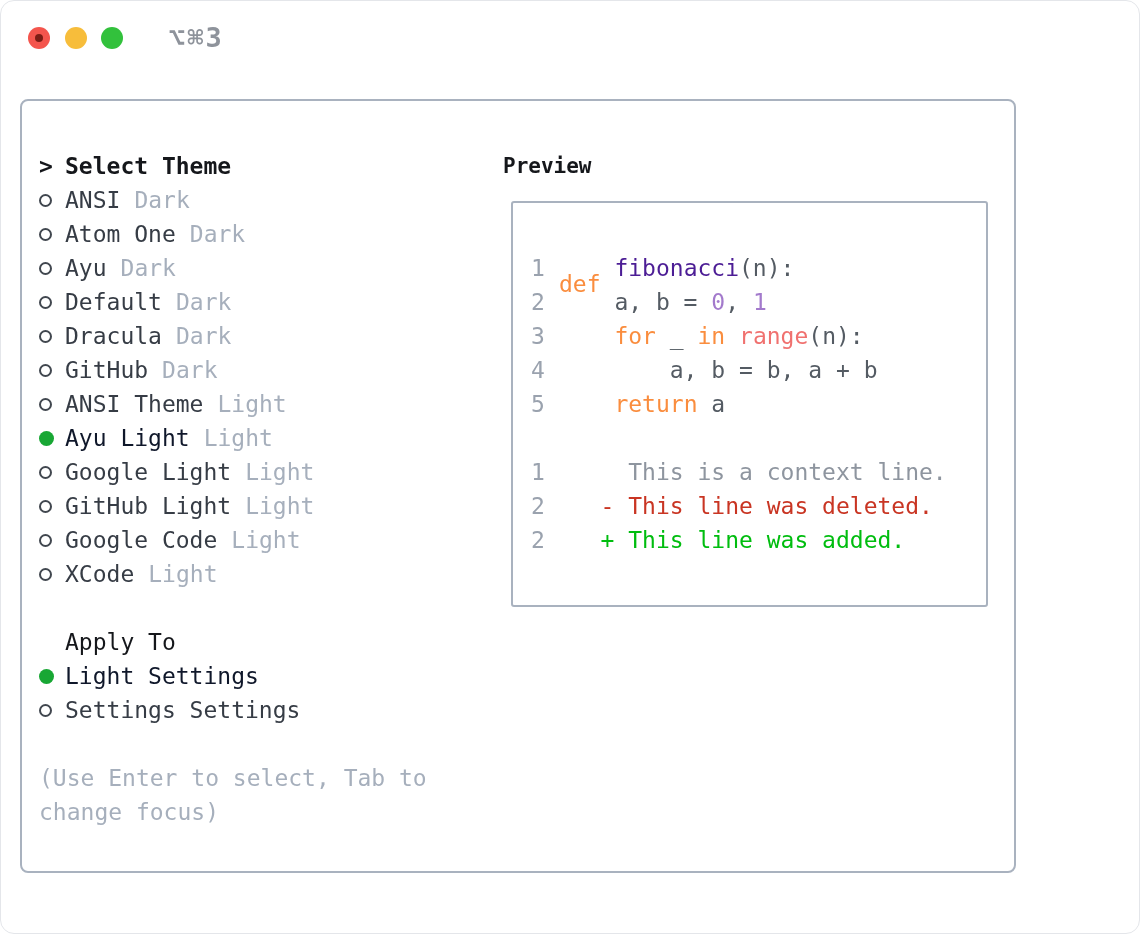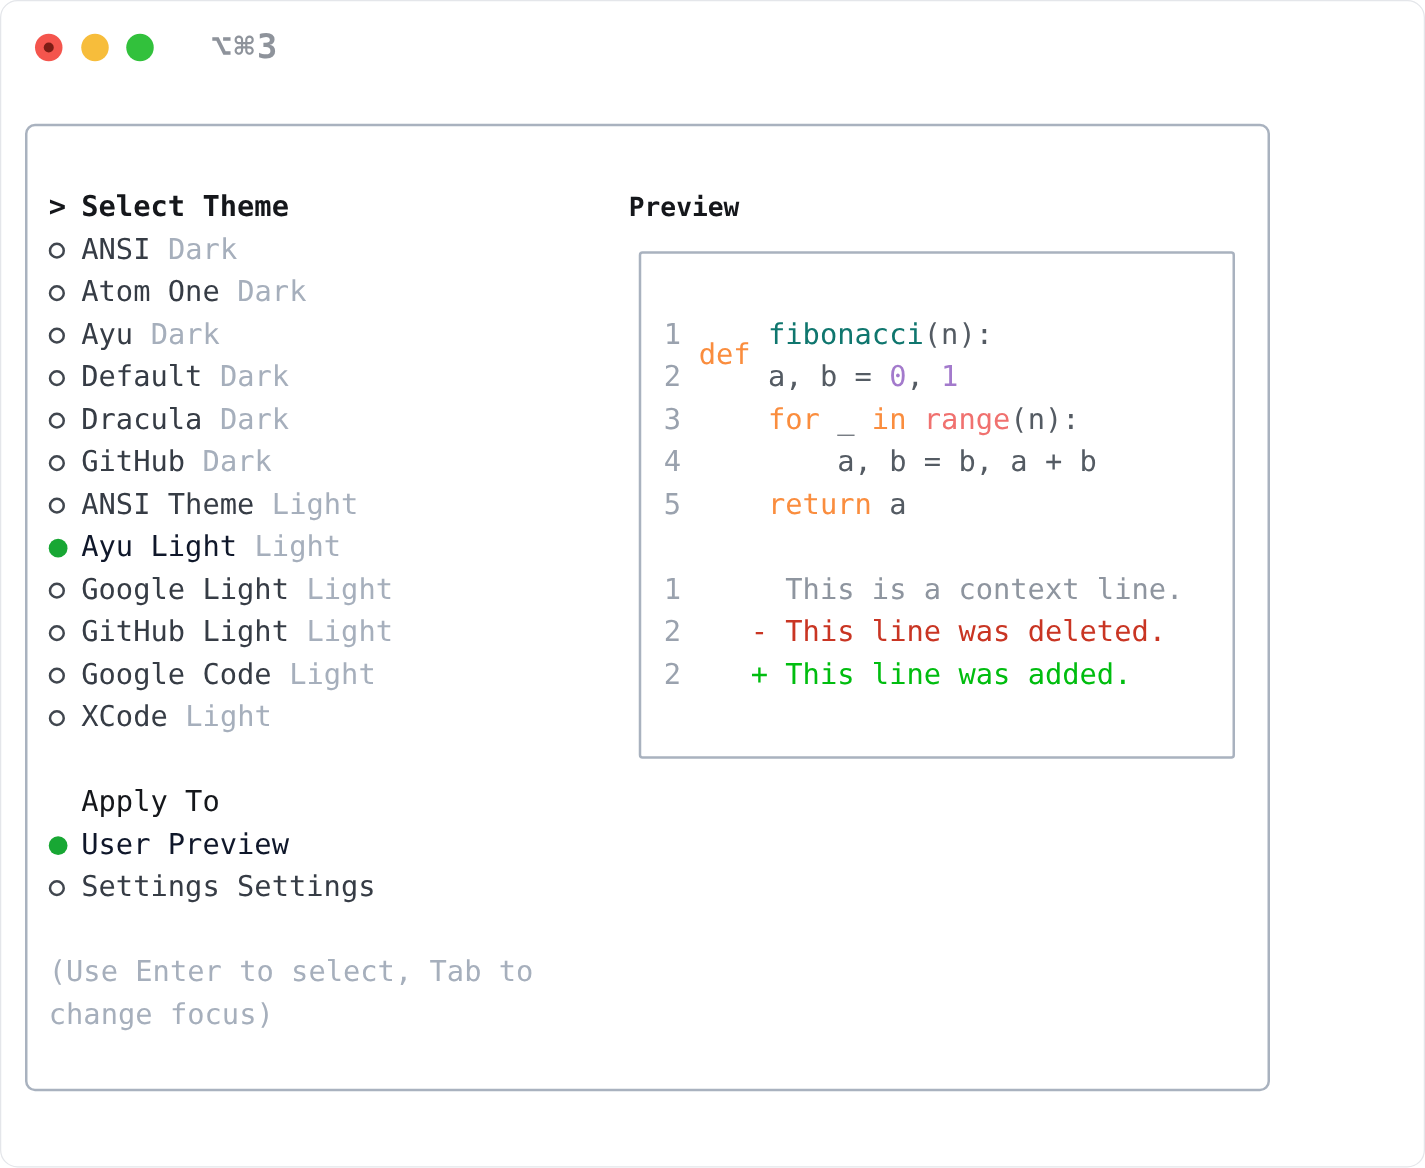--- a/index.html
+++ b/index.html
@@ -103,37 +103,37 @@
         </div>
 
       <div class="spacer"></div>
 
       <div class="row">
         <span class="marker"></span>
         <span class="apply-title">Apply To</span>
       </div>
 
       <div id="apply-list">
-          <div class="row sel"><span class="marker"><span class="ring dot-sel"></span></span><span class="item-name">User Preview</span></div>
+          <div class="row sel"><span class="marker"><span class="ring dot-sel"></span></span><span class="item-name">Light Settings</span></div>
           <div class="row"><span class="marker"><span class="ring"></span></span><span class="item-name">Settings Settings</span></div>
         </div>
 
       <div class="spacer"></div>
 
       <div id="help-text">
           <div class="row help">(Use Enter to select, Tab to</div>
           <div class="row help">change focus)</div>
         </div>
     </div>
 
     <div class="preview-title">Preview</div>
 
     <div class="preview-box">
       <div class="code" id="preview-code">
-          <div class="pline"><span class="gutter">1</span><span style="color: rgb(250, 141, 62); margin-top: 16px;">def </span><span style="color: #0f766e; text-align: right;">fibonacci</span><span style="color: rgb(84, 91, 99);">(n):</span></div>
+          <div class="pline"><span class="gutter">1</span><span style="color: rgb(250, 141, 62); margin-top: 16px;">def </span><span style="color: #4c1d95; text-align: right;">fibonacci</span><span style="color: rgb(84, 91, 99);">(n):</span></div>
           <div class="pline"><span class="gutter">2</span><span style="color: rgb(84, 91, 99);">    a, b = </span><span style="color: rgb(163, 122, 204);">0</span><span style="color: rgb(84, 91, 99);">, </span><span style="color: rgb(163, 122, 204);">1</span></div>
           <div class="pline"><span class="gutter">3</span><span style="color: rgb(84, 91, 99);">    </span><span style="color: rgb(250, 141, 62);">for</span><span style="color: rgb(84, 91, 99);"> _ </span><span style="color: rgb(250, 141, 62);">in</span><span style="color: rgb(84, 91, 99);"> </span><span style="color: rgb(240, 113, 111);">range</span><span style="color: rgb(84, 91, 99);">(n):</span></div>
           <div class="pline"><span class="gutter">4</span><span style="color: rgb(84, 91, 99);">        a, b = b, a + b</span></div>
           <div class="pline"><span class="gutter">5</span><span style="color: rgb(84, 91, 99);">    </span><span style="color: rgb(250, 141, 62);">return</span><span style="color: rgb(84, 91, 99);"> a</span></div>
           <div class="pline"><span class="gutter"></span></div>
           <div class="pline"><span class="gutter">1</span><span style="color: rgb(142, 149, 159);">     This is a context line.</span></div>
           <div class="pline"><span class="gutter">2</span><span style="color: rgb(84, 91, 99);">   </span><span style="color: rgb(201, 53, 35);">- This line was deleted.</span></div>
           <div class="pline"><span class="gutter">2</span><span style="color: rgb(84, 91, 99);">   </span><span style="color: rgb(0, 189, 15);">+ This line was added.</span></div>
         </div>
     </div>

